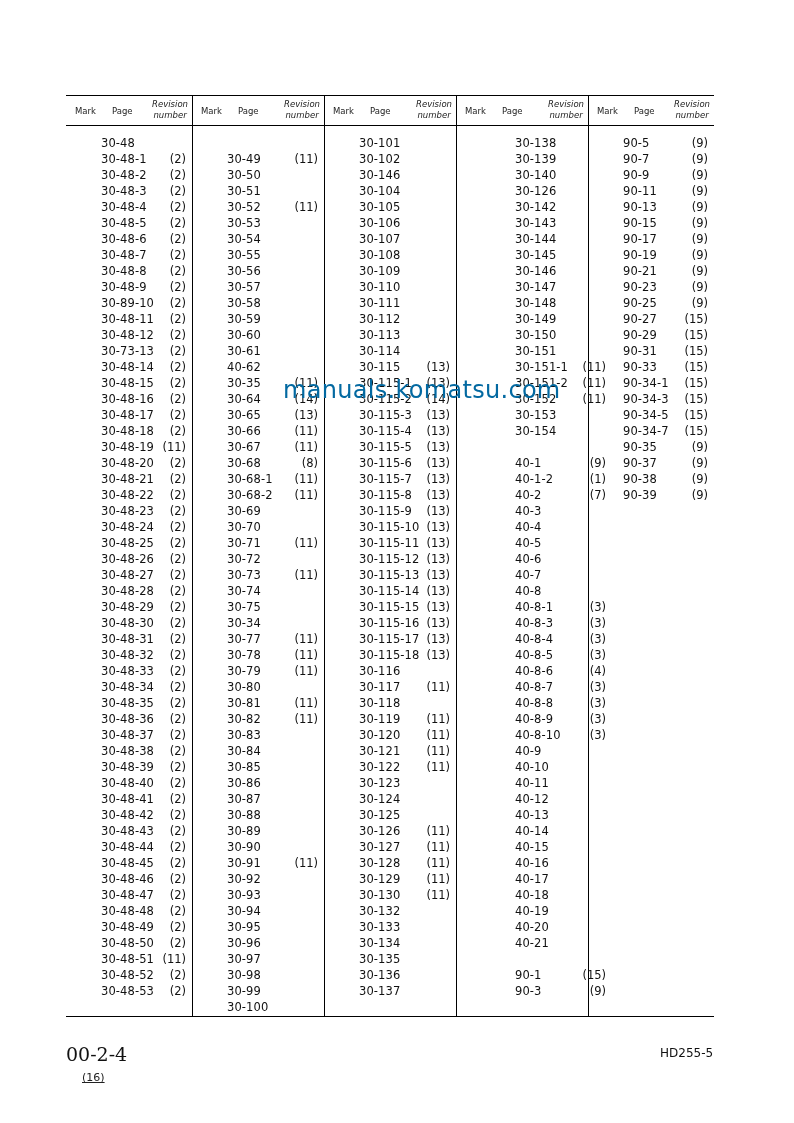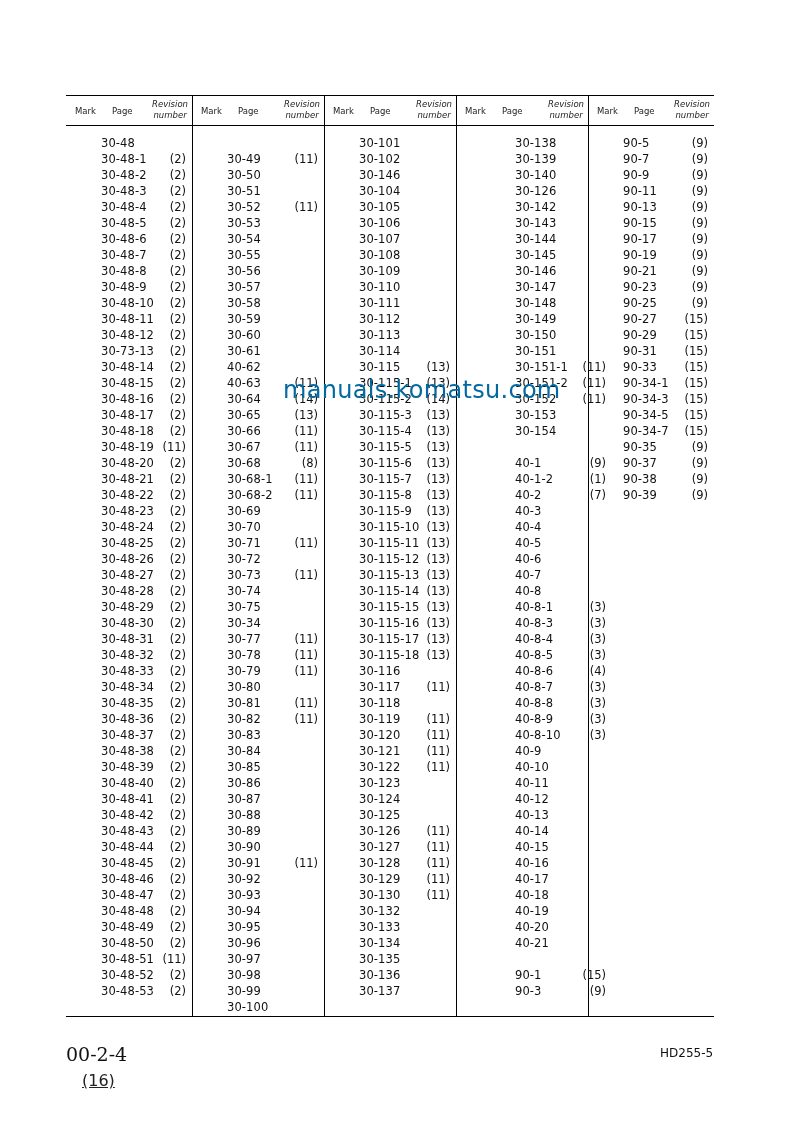--- a/index.html
+++ b/index.html
@@ -12,21 +12,21 @@
   .col.div { border-right: 1px solid #000; }
   .col-head { position: absolute; top: 0; left: 0; width: 132px; height: 29px; font-size: 8.5px; color: #222; }
   .h-mark { position: absolute; left: 9px; top: 10px; }
   .h-page { position: absolute; left: 46px; top: 10px; }
   .h-rev  { position: absolute; right: 4px; top: 3px; text-align: center; line-height: 11px; font-style: italic; }
   .rows { position: absolute; left: 0; top: 40px; width: 132px; }
   .row { position: relative; height: 16px; font-size: 11.5px; line-height: 14px; }
   .row .pg { position: absolute; left: 35px; top: 0; letter-spacing: 0.1px; }
   .row .rv { position: absolute; right: 6px; top: 0; }
   .footer-code { position: absolute; left: 66px; top: 1043px; font-family: "DejaVu Serif", serif; font-size: 19px; color: #111; }
-  .footer-rev  { position: absolute; left: 82px; top: 1071px; font-size: 16px; color: #222; text-decoration: underline; }
+  .footer-rev  { position: absolute; left: 82px; top: 1071px; font-size: 11px; color: #222; text-decoration: underline; }
   .footer-model{ position: absolute; left: 660px; top: 1046px; font-size: 12px; color: #111; }
   .watermark { position: absolute; left: 283px; top: 376px; font-size: 24px; color: #0369a1; white-space: nowrap; letter-spacing: 0.3px; }
 </style>
 </head>
 <body>
 
 <div class="table">
   <div class="hdr-sep"></div>
   <div id="cols">
       <div class="col div" style="left: 0px; width: 126px;">
@@ -70,21 +70,21 @@
           </div>
           <div class="row">
             <span class="pg">30-48-8</span>
             <span class="rv">(2)</span>
           </div>
           <div class="row">
             <span class="pg">30-48-9</span>
             <span class="rv">(2)</span>
           </div>
           <div class="row">
-            <span class="pg">30-48-10</span>
+            <span class="pg">30-89-10</span>
             <span class="rv">(2)</span>
           </div>
           <div class="row">
             <span class="pg">30-48-11</span>
             <span class="rv">(2)</span>
           </div>
           <div class="row">
             <span class="pg">30-48-12</span>
             <span class="rv">(2)</span>
           </div>
@@ -311,21 +311,21 @@
           </div>
           <div class="row">
             <span class="pg">30-61</span>
             <span class="rv"></span>
           </div>
           <div class="row">
             <span class="pg">40-62</span>
             <span class="rv"></span>
           </div>
           <div class="row">
-            <span class="pg">40-63</span>
+            <span class="pg">30-35</span>
             <span class="rv">(11)</span>
           </div>
           <div class="row">
             <span class="pg">30-64</span>
             <span class="rv">(14)</span>
           </div>
           <div class="row">
             <span class="pg">30-65</span>
             <span class="rv">(13)</span>
           </div>

